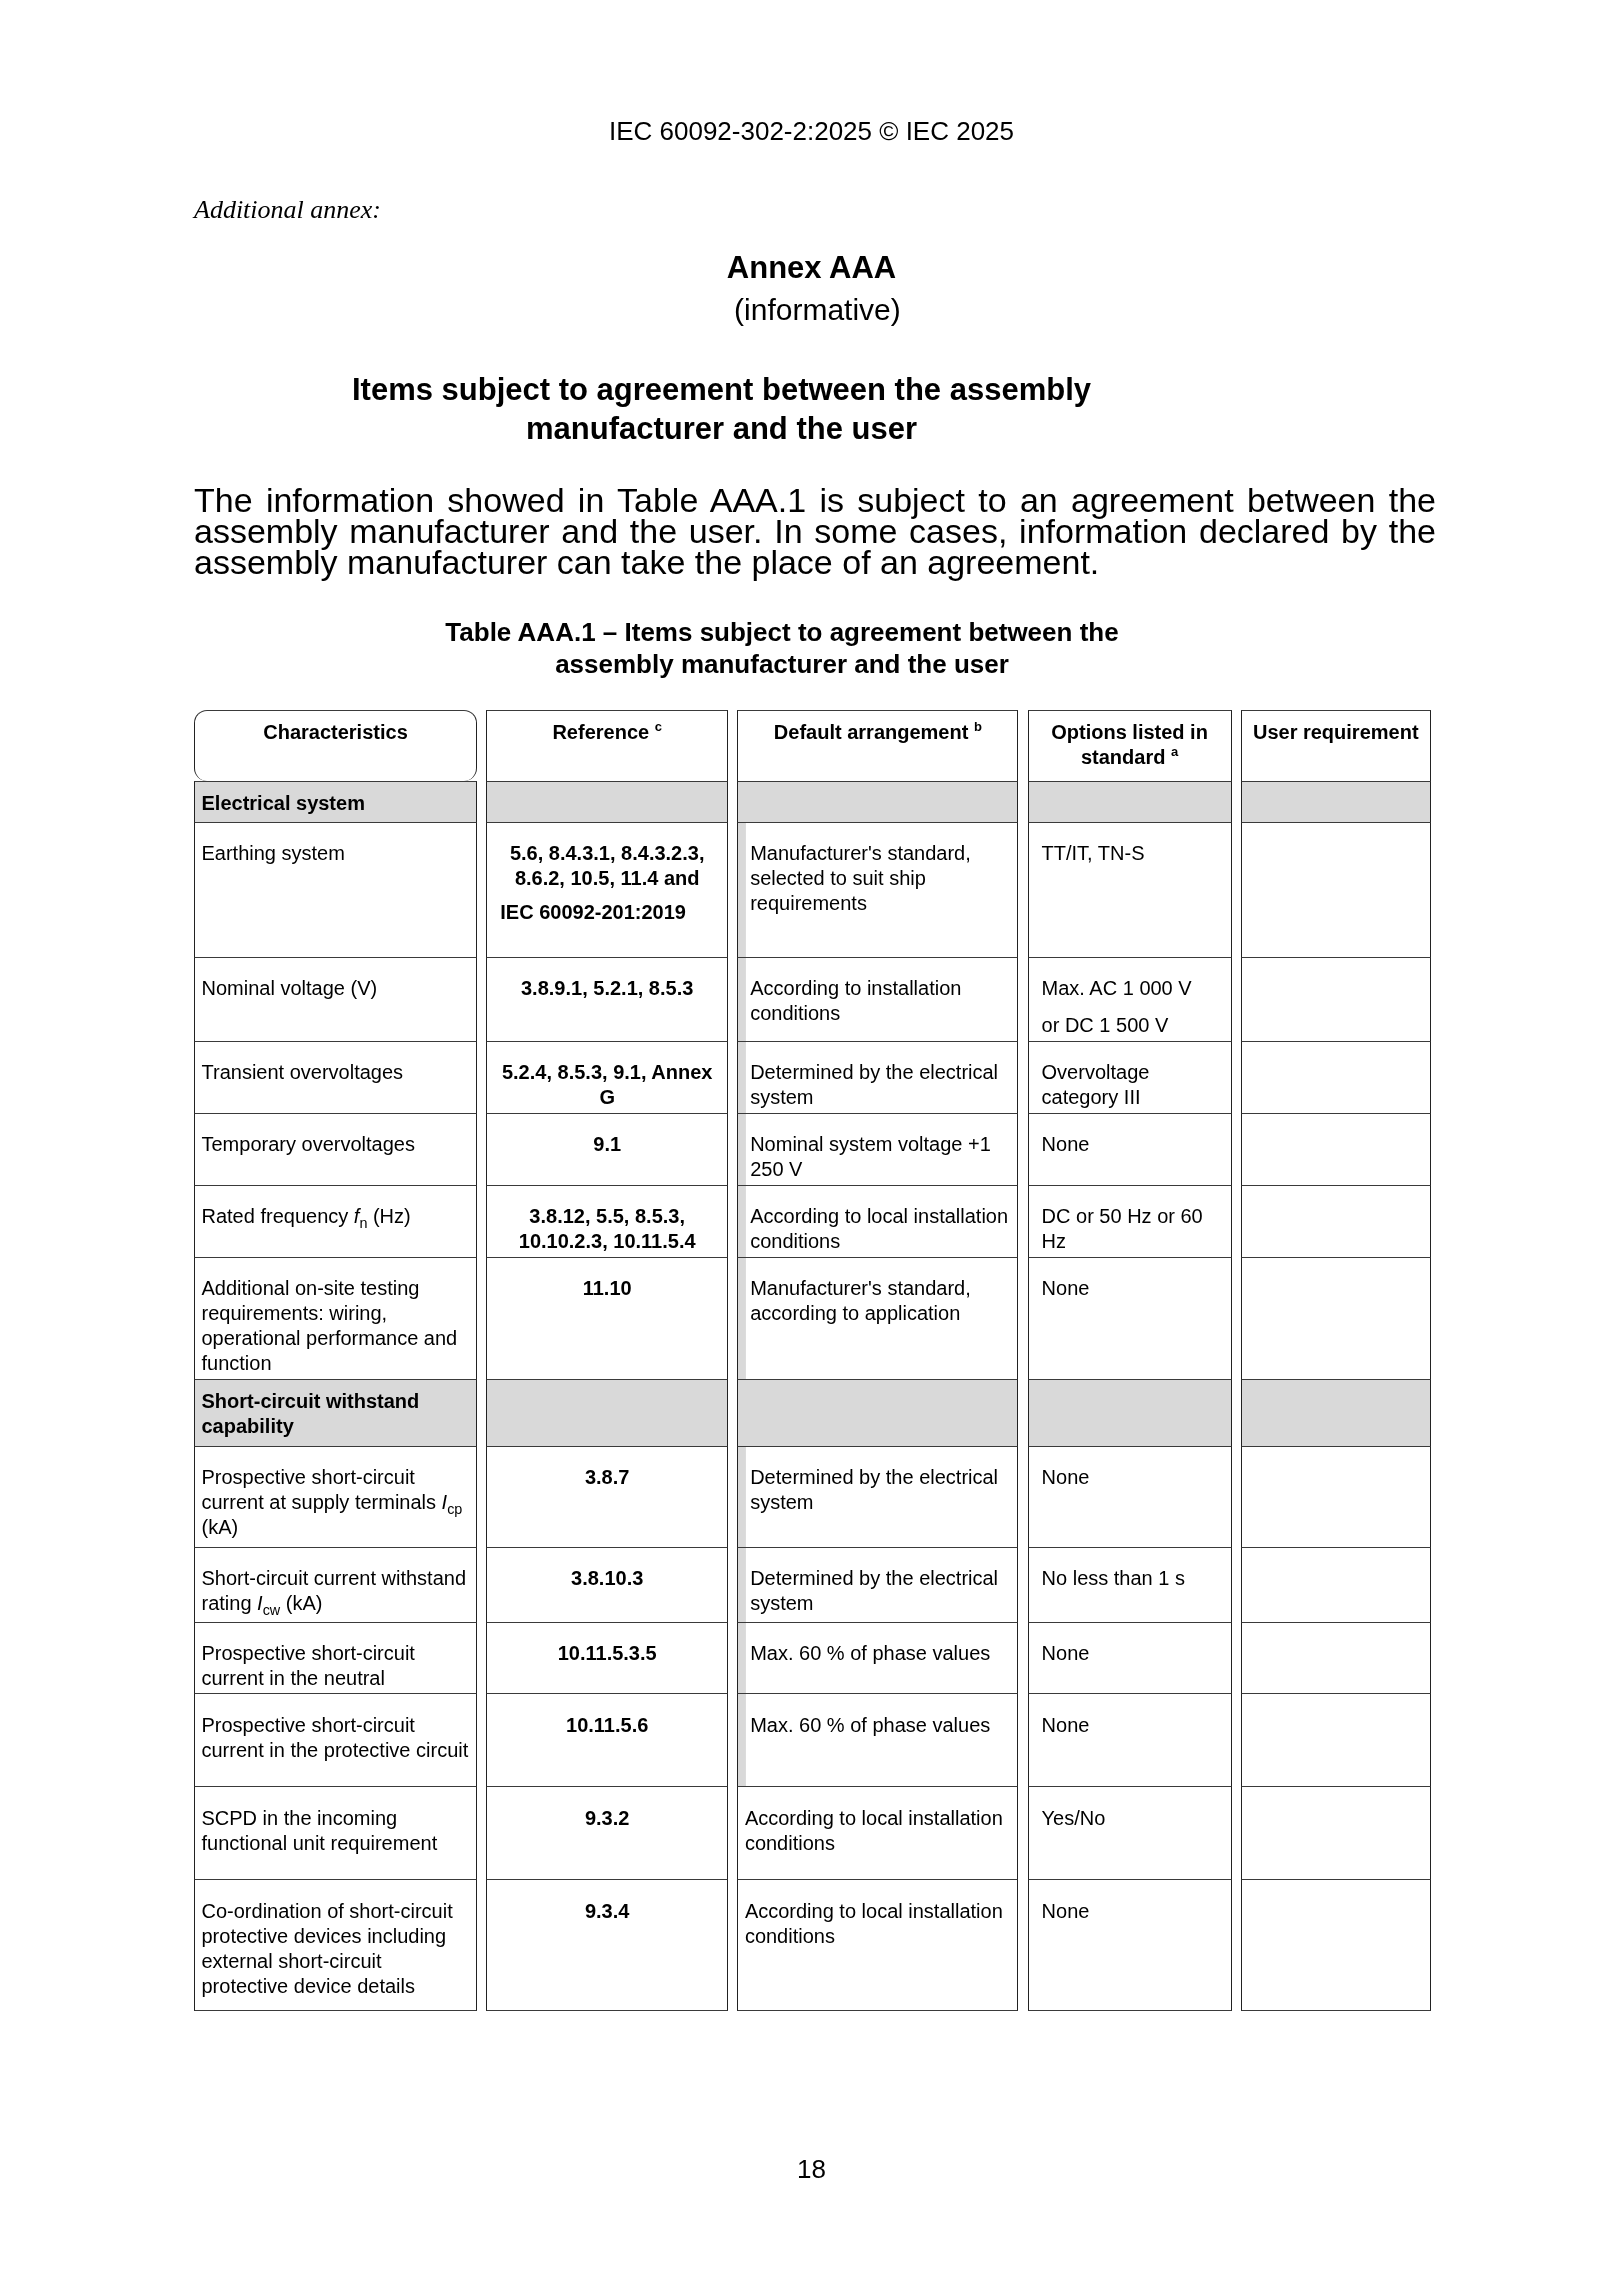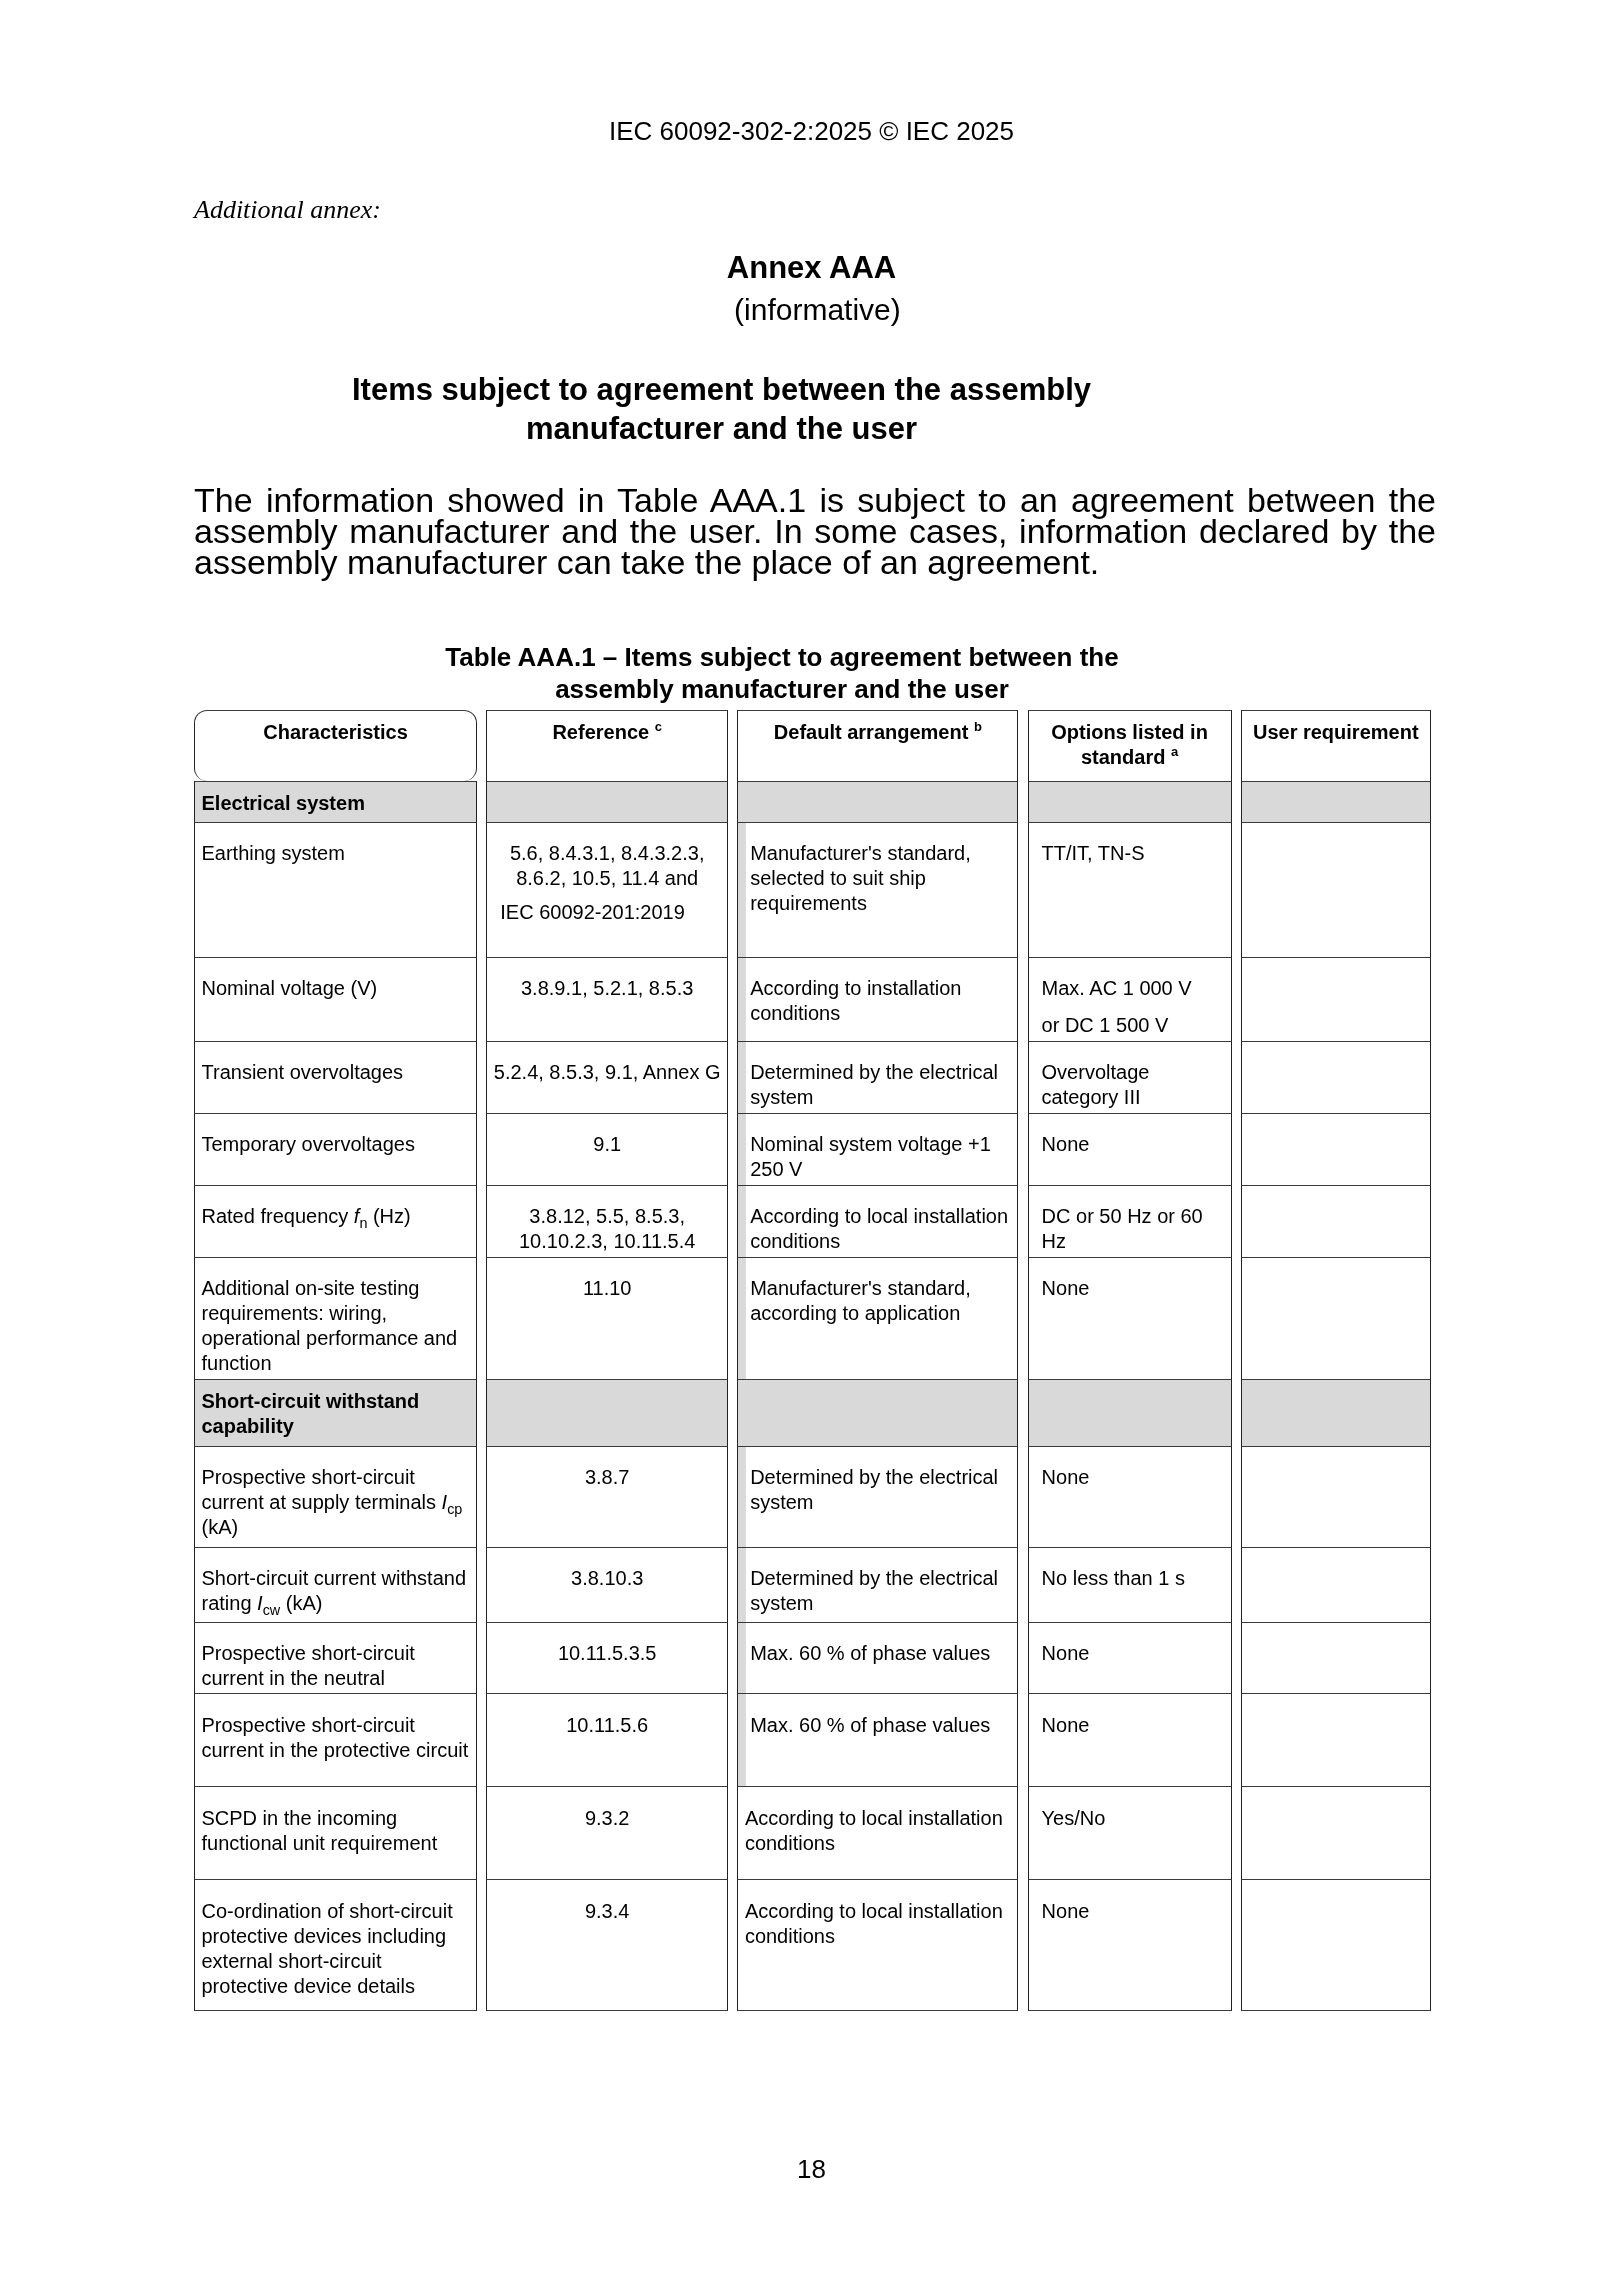--- a/index.html
+++ b/index.html
@@ -25,21 +25,21 @@
     }
     .section-title {
       top: 370px; left: 0; width: 1443px; text-align: center;
       font-size: 31px; font-weight: bold; line-height: 39px;
     }
     .intro {
       top: 485px; left: 194px; width: 1242px;
       font-size: 34px; line-height: 31px; text-align: justify;
     }
     .table-caption {
-      top: 641px; left: 0; width: 1623px; text-align: center;
+      top: 616px; left: 0; width: 1623px; text-align: center;
       font-size: 26px; font-weight: bold; line-height: 32px;
       padding-right: 59px; box-sizing: border-box;
     }
 
     
     .tbl {
       position: absolute; top: 710px; left: 194px;
       border-collapse: separate; border-spacing: 0;
       font-size: 20px; line-height: 25px;
     }
@@ -56,21 +56,21 @@
     .col2 { width: 242px; }
     .col3 { width: 281px; }
     .col4 { width: 204px; }
     .col5 { width: 190px; margin-left: 36px; }
     .gap { width: 9.2px; border-top: none !important; }
     .tbl th {
       font-weight: bold; text-align: center; height: 71px;
       padding-top: 9.2px; box-sizing: border-box; font-size: 20px;
     }
     .tbl td.c1 { text-align: left; padding: 18.3px 6.5px 2.6px 6.5px; }
-    .tbl td.c2 { text-align: center; padding: 18.3px 5.2px 2.6px 5.2px; }
+    .tbl td.c2 { text-align: center; padding: 18.3px 5.2px 2.6px 5.2px; font-weight: bold; }
     .tbl td.c3 { text-align: left; padding: 18.3px 6.5px 2.6px 11.8px; box-shadow: inset 7.9px 0 0 #d9d9d9; }
     .tbl td.c3.nostrip { box-shadow: none; padding-left: 6.5px; }
     .tbl td.c4 { text-align: left; padding: 18.3px 6.5px 2.6px 13px; }
     .tbl td.c5 { padding: 18.3px 6.5px 2.6px 6.5px; }
     .tbl tr.section td { background: #d9d9d9; font-weight: bold; padding-top: 9.2px; padding-bottom: 5.2px; }
     .tbl tr.section td.gap { background: #ffffff; }
     .tbl tr.last td.cell { border-bottom: 1.3px solid #3a3a3a; }
     .sup { font-size: 13px; vertical-align: super; line-height: 0; }
     .sub { font-size: 14.4px; vertical-align: sub; line-height: 0; font-style: normal; }
     .ital { font-style: italic; }

